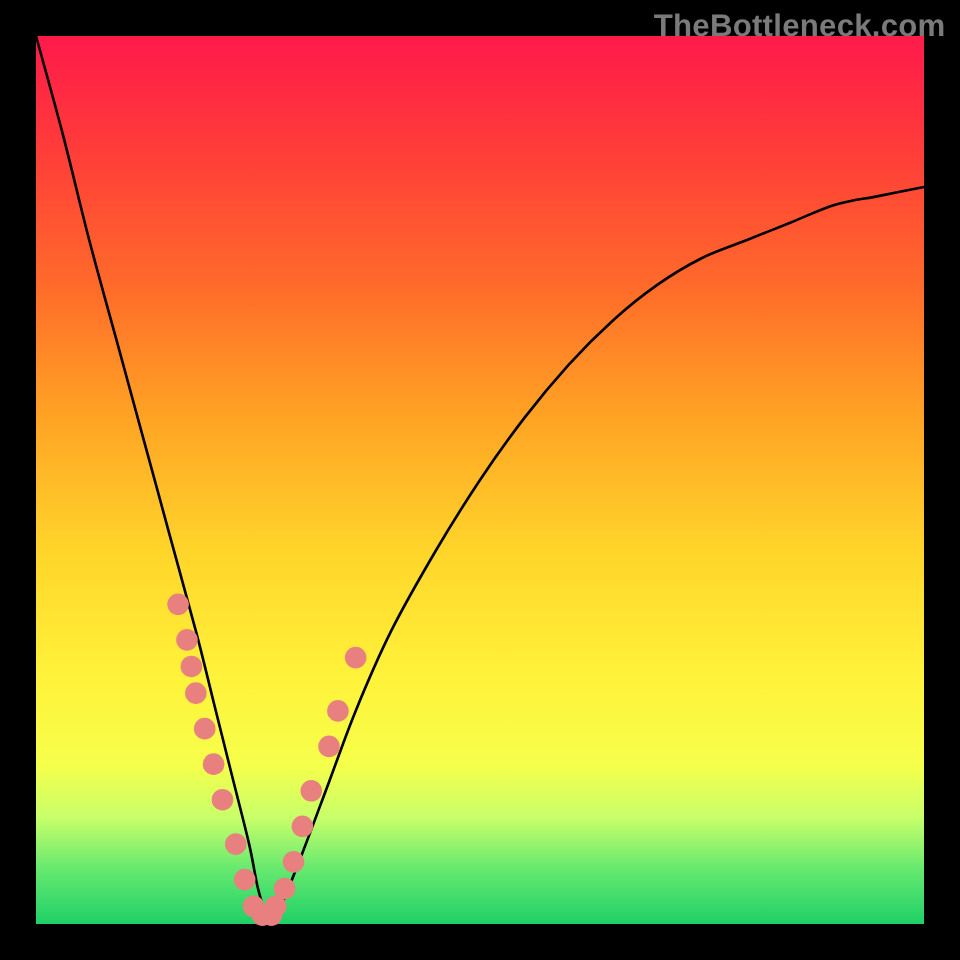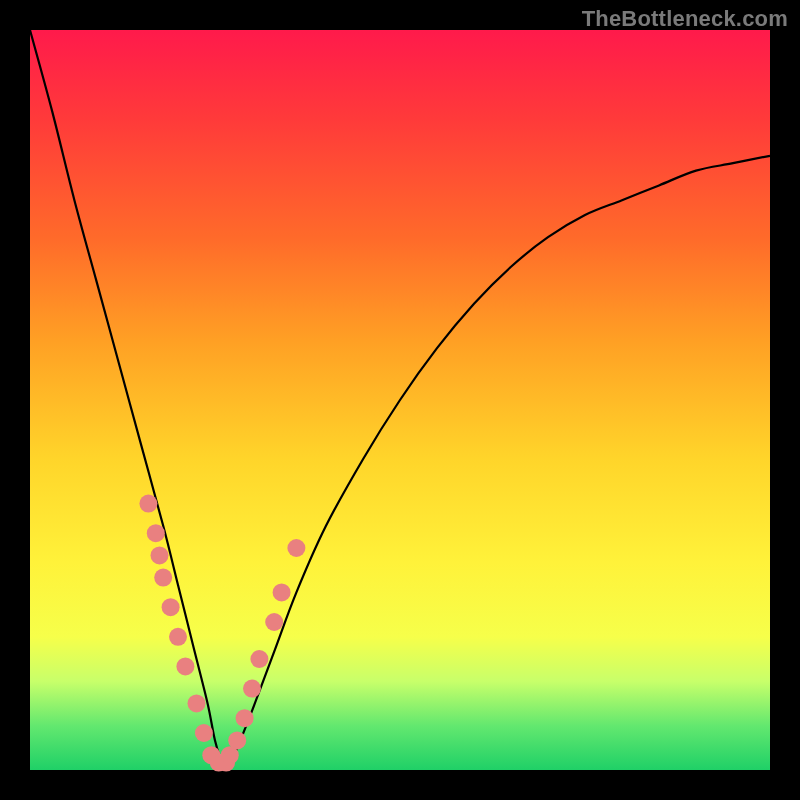--- a/index.html
+++ b/index.html
@@ -26,21 +26,21 @@
       #f6ff4a 82%,
       #c8ff6a 88%,
       #63e86f 94%,
       #1fd067 100%);
   }
   .watermark {
     position: absolute;
     top: 6px;
     right: 12px;
     font-family: Arial, Helvetica, sans-serif;
-    font-size: 22px;
+    font-size: 26px;
     font-weight: 600;
     color: #7a7a7a;
     letter-spacing: 0.2px;
   }
   svg.curve {
     position: absolute;
     left: 0; top: 0;
     width: 740px; height: 740px;
     overflow: visible;
   }

